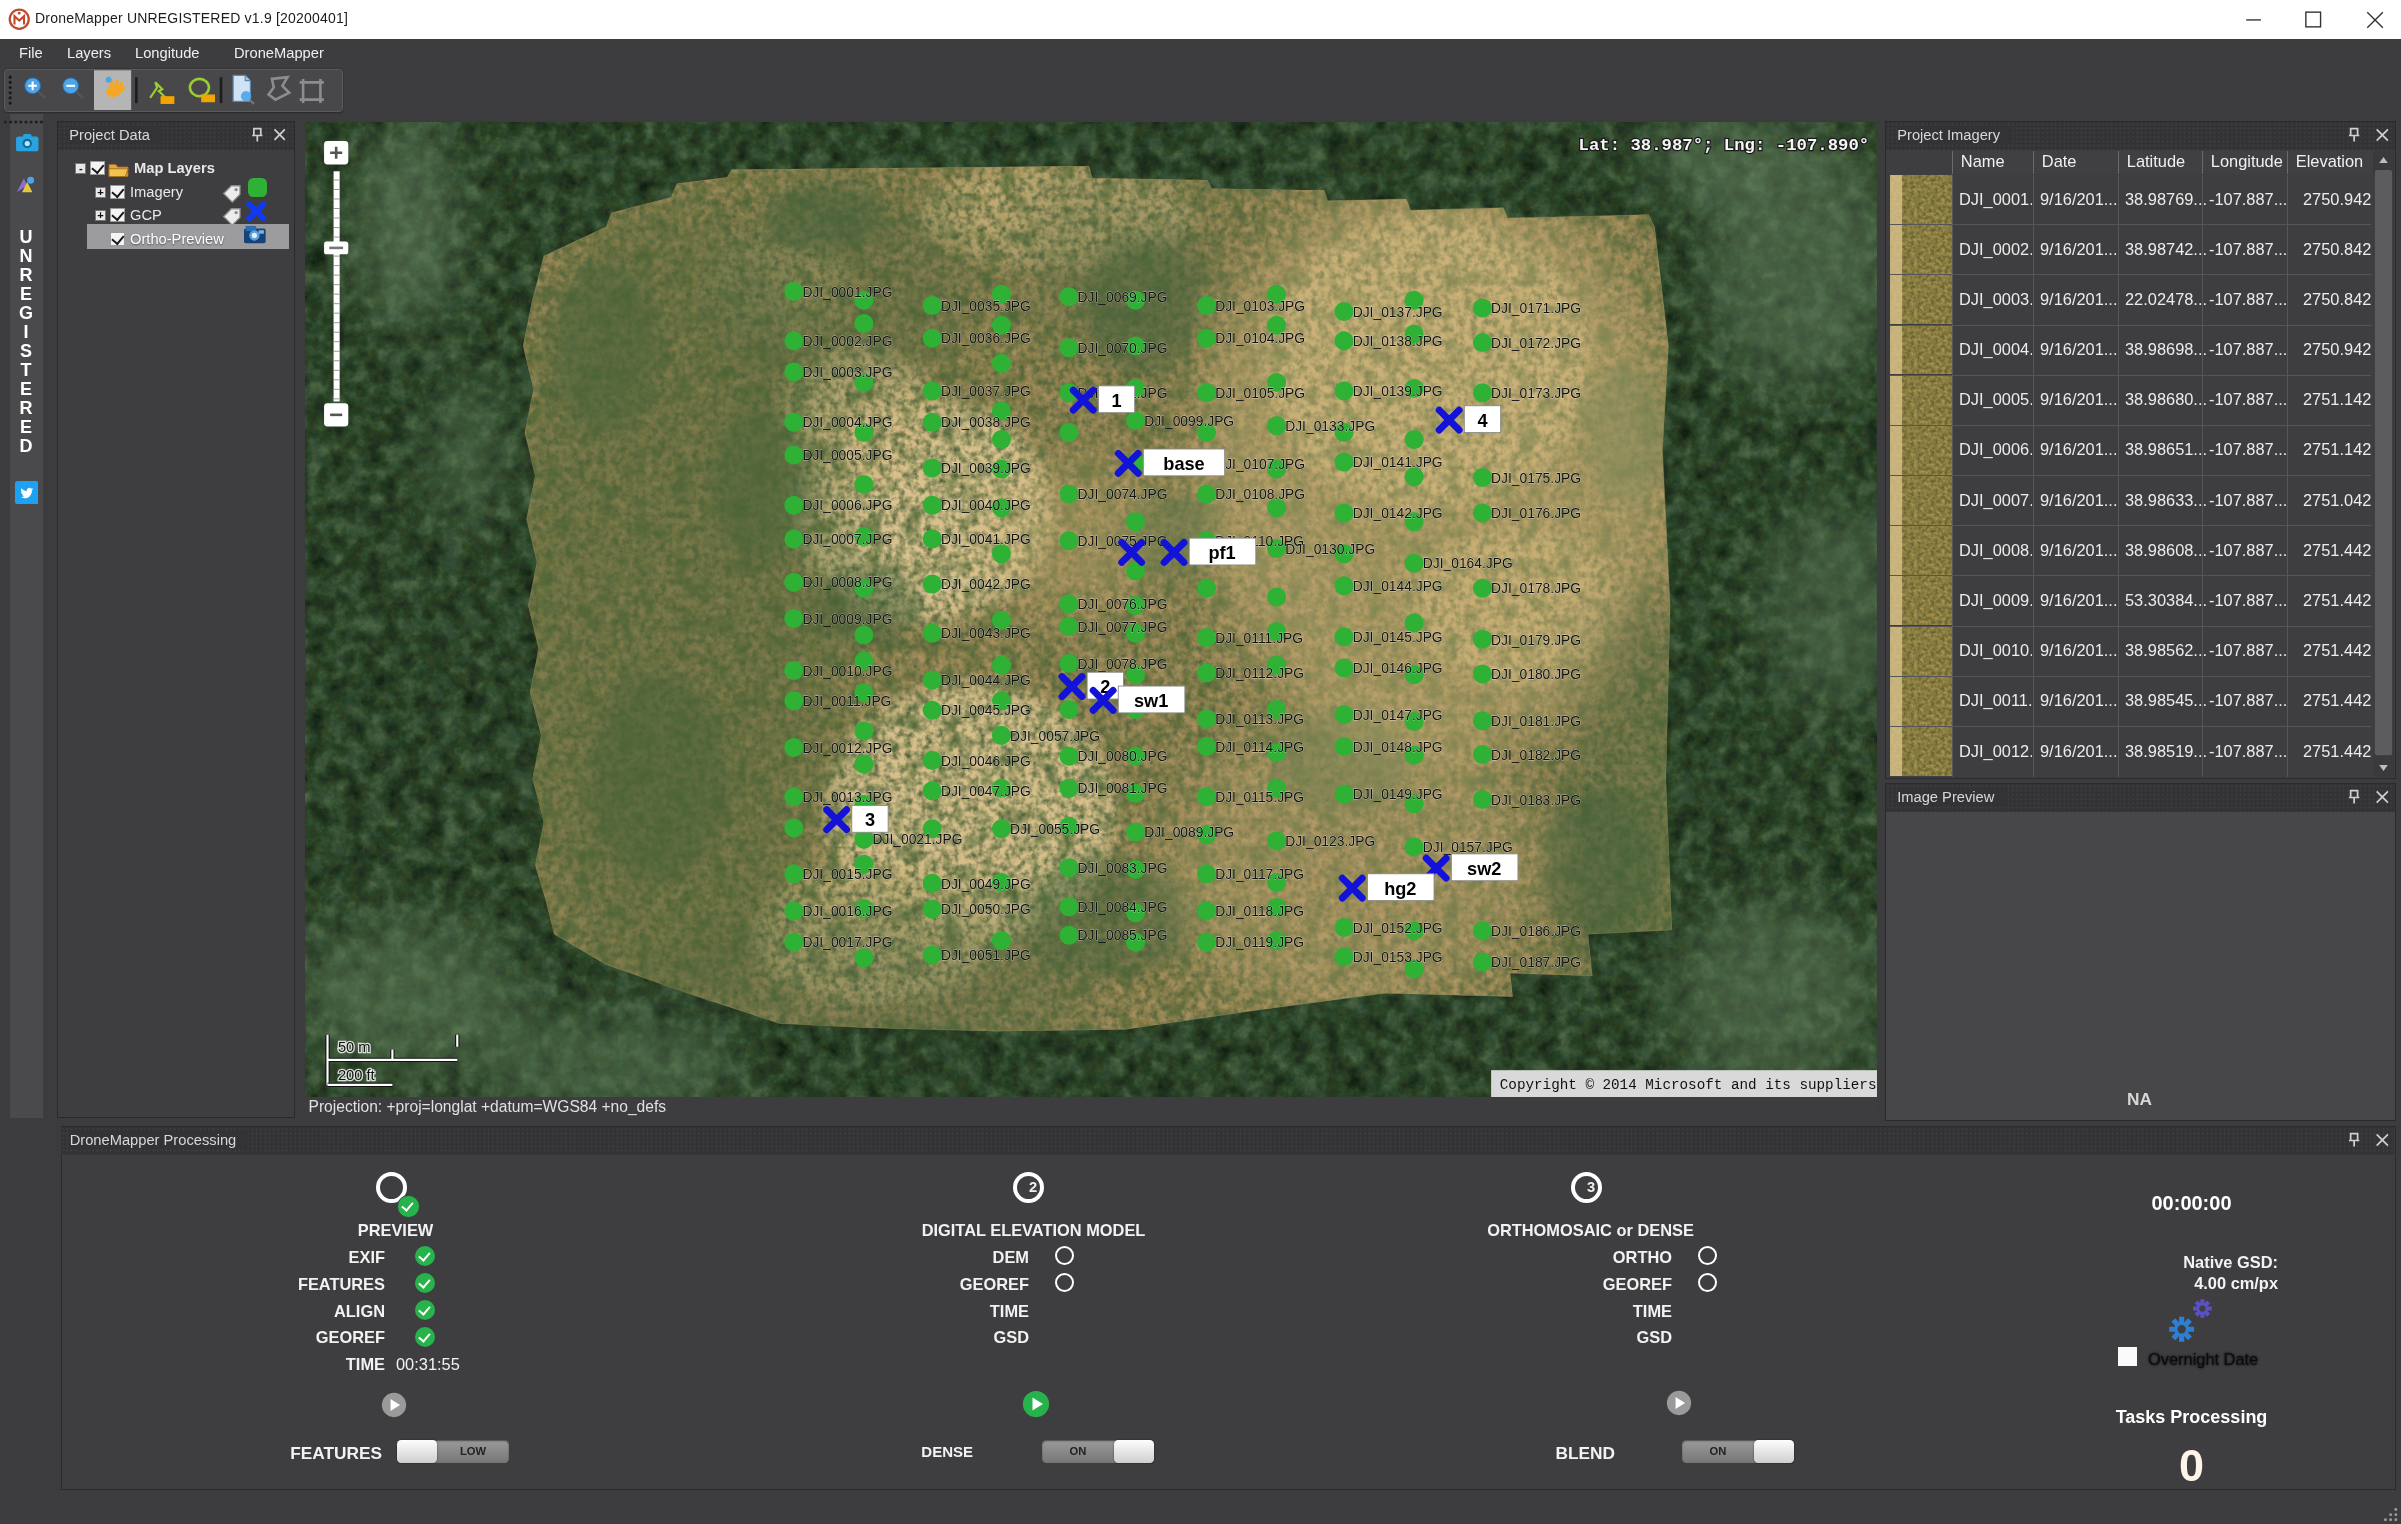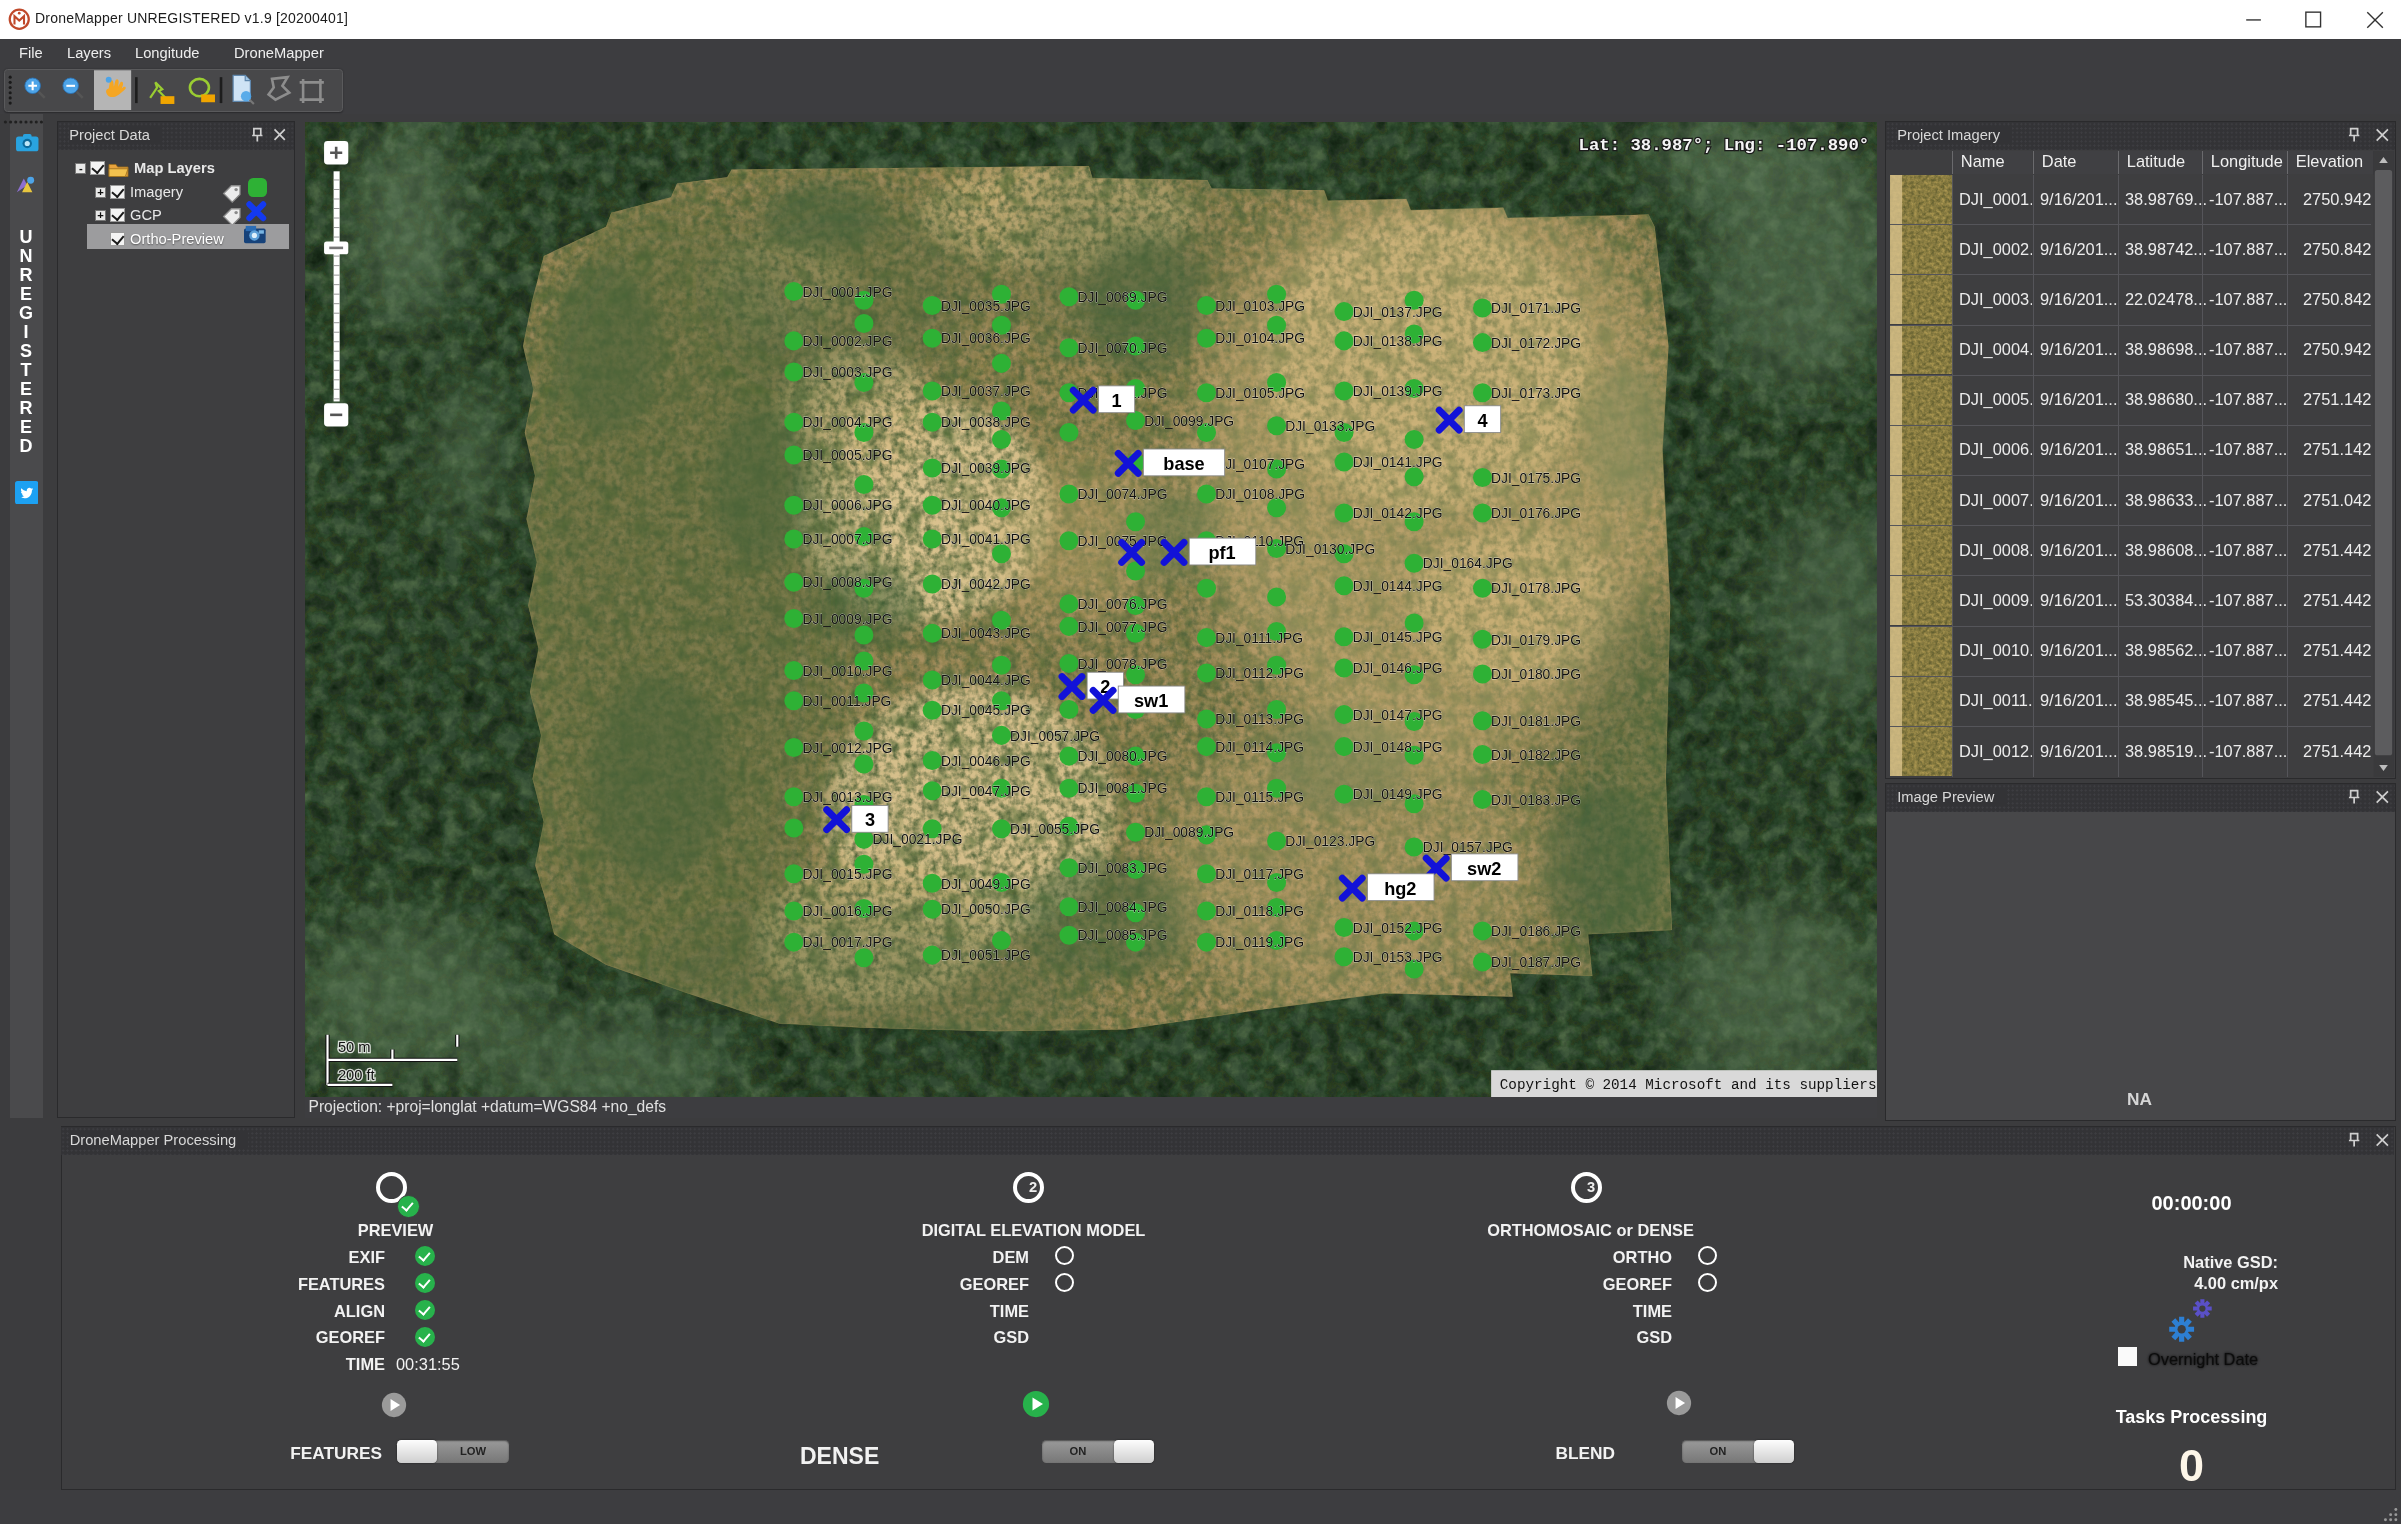--- a/index.html
+++ b/index.html
@@ -865,21 +865,21 @@
 <div class="blab" style="left:856px;top:1248px;width:173px;text-align:right;font-weight:700">DEM</div>
 <div class="wcirc" style="left:1055px;top:1246px"></div>
 <div class="blab" style="left:856px;top:1275px;width:173px;text-align:right;font-weight:700">GEOREF</div>
 <div class="wcirc" style="left:1055px;top:1273px"></div>
 <div class="blab" style="left:856px;top:1302px;width:173px;text-align:right;font-weight:700">TIME</div>
 <div class="blab" style="left:856px;top:1328px;width:173px;text-align:right;font-weight:700">GSD</div>
 <svg class="abs" style="left:1022px;top:1390px" width="28" height="28" viewBox="0 0 32 32">
 <circle cx="16" cy="16" r="15" fill="#27b24b"></circle>
     <path d="M12 8.5 l12 7.5 l-12 7.5 z" fill="#fff"></path>
   </svg>
-<div class="blab" style="left:800px;top:1443px;width:173px;text-align:left;font-size:23px">DENSE</div>
+<div class="blab" style="left:800px;top:1443px;width:173px;text-align:right;font-size:15px">DENSE</div>
 <div class="toggle" style="left:1042px;top:1440px">
     <div class="knob" style="left:72px"></div>
 <div class="tlab" style="left:0;text-align:center;width:72px">ON</div>
   </div>
 <div class="wcirc" style="left:1571px;top:1172px;width:31px;height:31px;border-width:4.3px"></div>
 <div class="abs" style="left:1571px;top:1179px;width:40px;text-align:center;color:#eee;font-size:14.7px;font-weight:700">3</div>
 <div class="blab" style="left:1374px;top:1221px;width:433px;text-align:center">ORTHOMOSAIC or DENSE</div>
 <div class="blab" style="left:1499px;top:1248px;width:173px;text-align:right;font-weight:700">ORTHO</div>
 <div class="wcirc" style="left:1698px;top:1246px"></div>
 <div class="blab" style="left:1499px;top:1275px;width:173px;text-align:right;font-weight:700">GEOREF</div>

